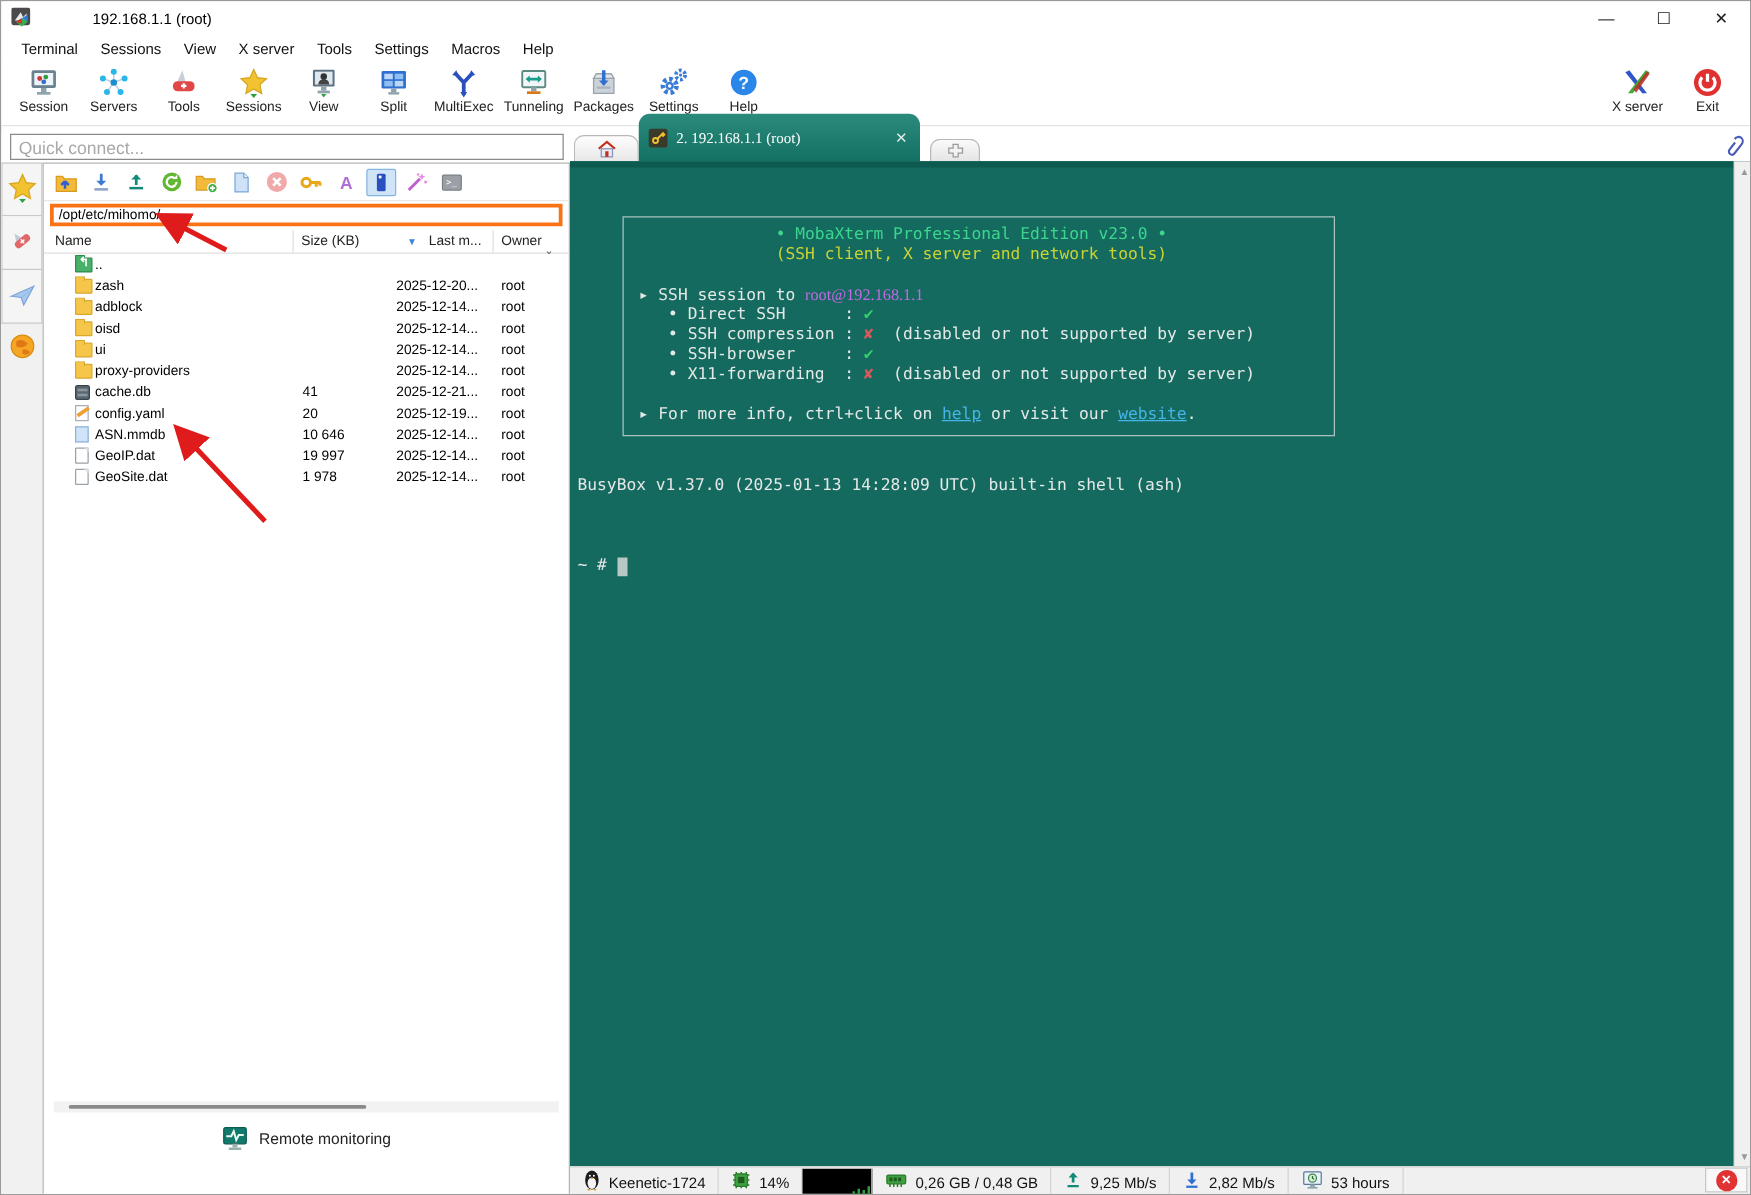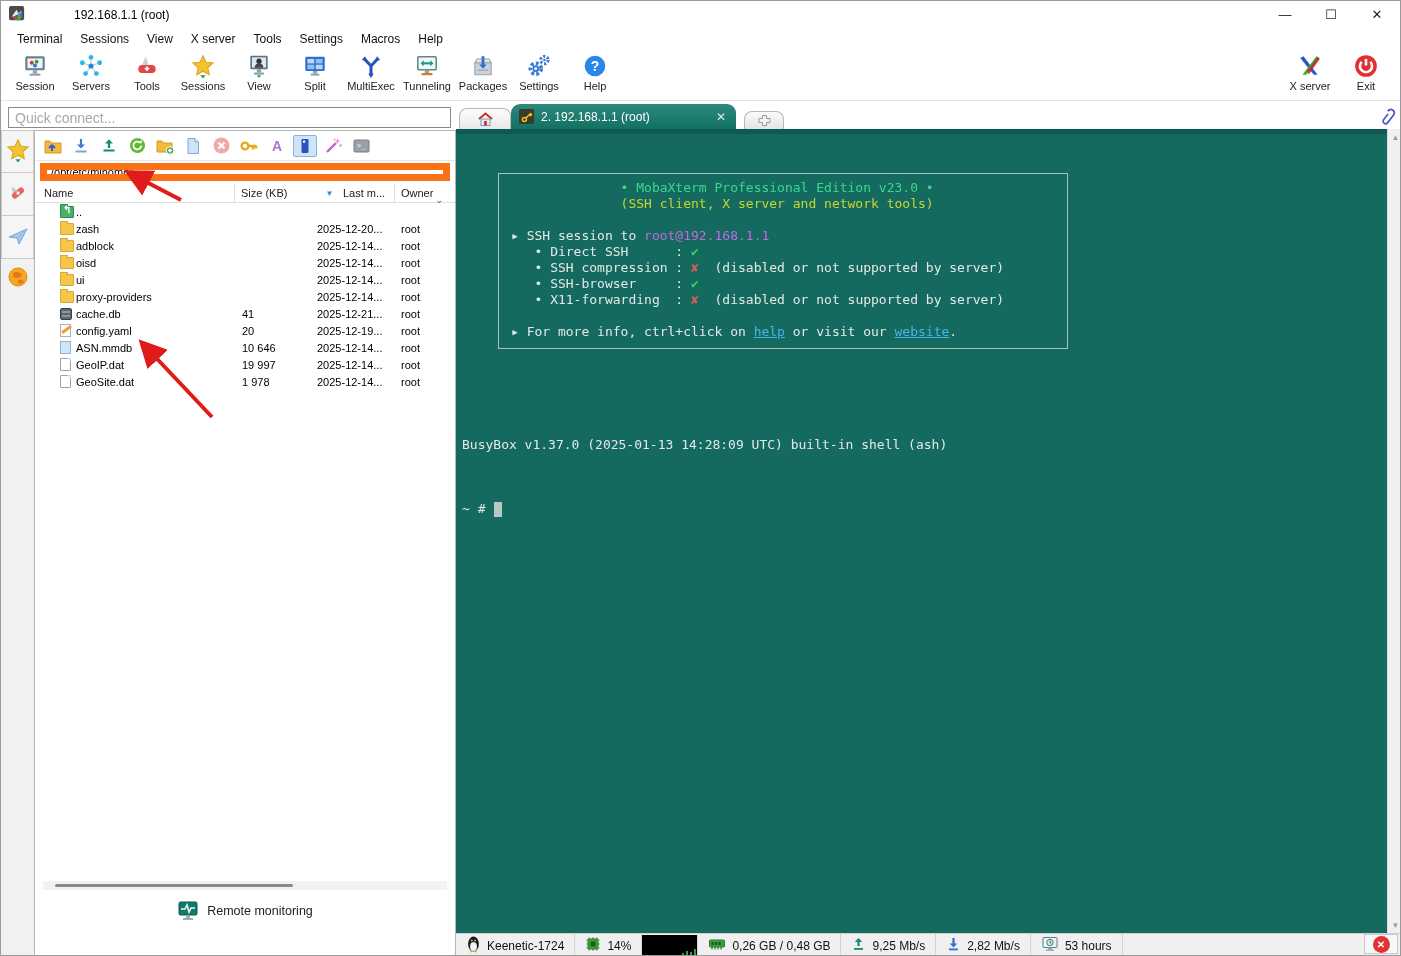--- a/index.html
+++ b/index.html
@@ -37,21 +37,21 @@
                display:flex; align-items:center; justify-content:center; }
   .strip-tab:first-child { border-top:1px solid #c9c9c9; }
   .strip-globe { width:33px; height:36px; display:flex; align-items:center; justify-content:center; }
 
   .file-panel { position:absolute; left:33px; top:25px; width:422px; bottom:0; background:#fff;
                 border:1px solid #b5b5b5; }
   .fb-toolbar { height:30px; display:flex; align-items:center; gap:4px; padding-left:6px; border-bottom:1px solid #e8e8e8;}
   .fb-ic { width:24px; height:22px; display:flex; align-items:center; justify-content:center; border-radius:2px; }
   .fb-ic.selected { background:#cfe4f7; border:1px solid #84b6e0; }
   .path-row { padding:2px 5px 3px 5px; }
-  .path-input { width:100%; height:18px; border:7px solid #f97316; font-size:11px; padding:0 16px 0 4px;
+  .path-input { width:100%; height:18px; border:3px solid #f97316; font-size:11px; padding:0 16px 0 4px;
                 font-family:"Liberation Sans",sans-serif; color:#000; background:#fff; }
   .path-chevron { position:absolute; right:12px; top:64px; font-size:9px; color:#555; pointer-events:none; }
 
   .list-header { display:grid; grid-template-columns:191px 81px 27px 52px auto; height:19px;
                  border-bottom:1px solid #e0e0e0; align-items:center; padding-left:9px; font-size:11px; color:#222; }
   .lh-cell { height:100%; display:flex; align-items:center; }
   .lh-name { border-right:1px solid #e0e0e0; }
   .lh-size { padding-left:6px; }
   .lh-sort { justify-content:center; color:#3a86d8; font-size:8px; }
   .lh-last { border-right:1px solid #e0e0e0; }
@@ -89,41 +89,41 @@
                 justify-content:center; gap:8px; font-size:12.5px; color:#222; }
   .follow-row { position:absolute; left:0; right:0; top:803px; display:flex; align-items:center;
                 justify-content:center; gap:8px; font-size:13px; color:#222; letter-spacing:0.6px; }
   .follow-row input { width:13px; height:13px; }
 
   
   .term-panel { position:absolute; left:455px; top:104px; width:946px; height:852px; }
   .tabbar { height:24px; background:#fff; position:relative; display:flex; align-items:flex-end; padding-left:3px; }
   .tab-home { width:52px; height:21px; background:linear-gradient(#fdfdfd,#e8e8e8); border:1px solid #b8b8b8;
               border-bottom:none; border-radius:8px 8px 0 0; display:flex; align-items:center; justify-content:center; }
-  .tab-active { height:25px; background:linear-gradient(#2c8a7c,#137163); border-radius:9px 9px 0 0;
-                display:flex; align-items:center; color:#fff; padding:0 10px 0 8px; gap:7px; min-width:225px; }
+  .tab-active { height:38px; background:linear-gradient(#2c8a7c,#137163); border-radius:9px 9px 0 0;
+                display:flex; align-items:center; color:#fff; padding:0 10px 0 8px; gap:7px; min-width:225px;font-family:Liberation Serif, serif; }
   .tab-active .tab-label { font-size:12px; color:#fff; }
   .tab-key { width:15px; height:15px; background:#3a3a2a; border-radius:2px; display:flex; align-items:center;
              justify-content:center; }
   .tab-close { margin-left:auto; color:#dfe9e7; font-size:12px; padding-left:18px; }
   .tab-plus { width:40px; height:18px; background:linear-gradient(#fafafa,#e4e4e4); border:1px solid #b8b8b8;
               border-bottom:none; border-radius:8px 8px 0 0; margin-left:8px; display:flex; align-items:center;
               justify-content:center; color:#8a8a8a; }
   .paperclip { position:absolute; right:6px; top:2px; }
 
   .term-screen { position:absolute; left:0; top:24px; right:0; bottom:24px; background:#156a60;
                  border-top:5px solid #0c5a50; overflow:hidden; }
   .term-content { position:absolute; left:6px; top:7px; font-family:"DejaVu Sans Mono",monospace;
                   font-size:13px; line-height:16px; color:#e4e8e6; white-space:pre; }
   .banner-box { border:1px solid #a9c4bf; margin-left:36px; width:570px; padding:6px 0 8px 12px; }
   .tline { height:16px; }
-  .mint { color:#3cd68e; } .yel { color:#c9d332; } .wht { color:#e4e8e6; } .vio { color:#c468e4; }
+  .mint { color:#3cd68e; } .yel { color:#c9d332; } .wht { color:#e4e8e6; } .vio { color:#c468e4;font-family:Liberation Serif, serif; }
   .grn { color:#35d06a; } .red { color:#e05858; }
   .lnk { color:#45b4e6; text-decoration:underline; }
-  .busybox { margin-top:56px; }
+  .busybox { }
   .prompt-line { margin-top:16px; display:flex; align-items:center; }
   .cursor { display:inline-block; width:8px; height:15px; background:#b8c8c4; margin-left:1px; }
 
   .vscrollbar { position:absolute; right:0; top:24px; width:15px; bottom:24px; background:#f0f0f0;
                 border-left:1px solid #dcdcdc; }
   .vs-arrow { position:absolute; left:0; width:15px; height:16px; color:#9a9a9a; font-size:8px;
               display:flex; align-items:center; justify-content:center; }
   .vs-up { top:0; } .vs-down { bottom:0; }
 
   

